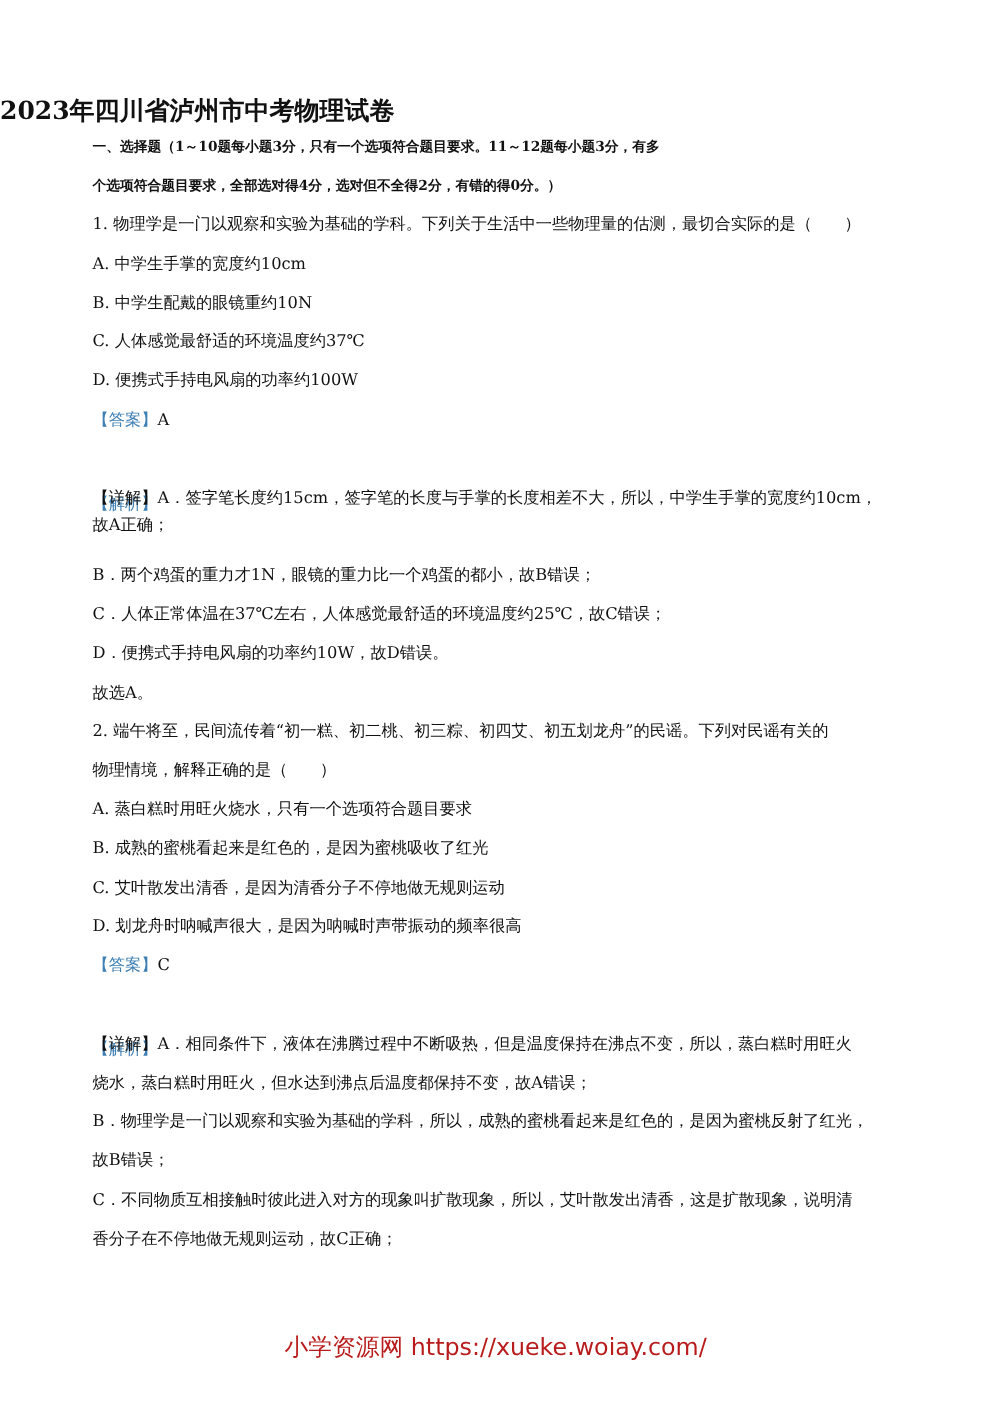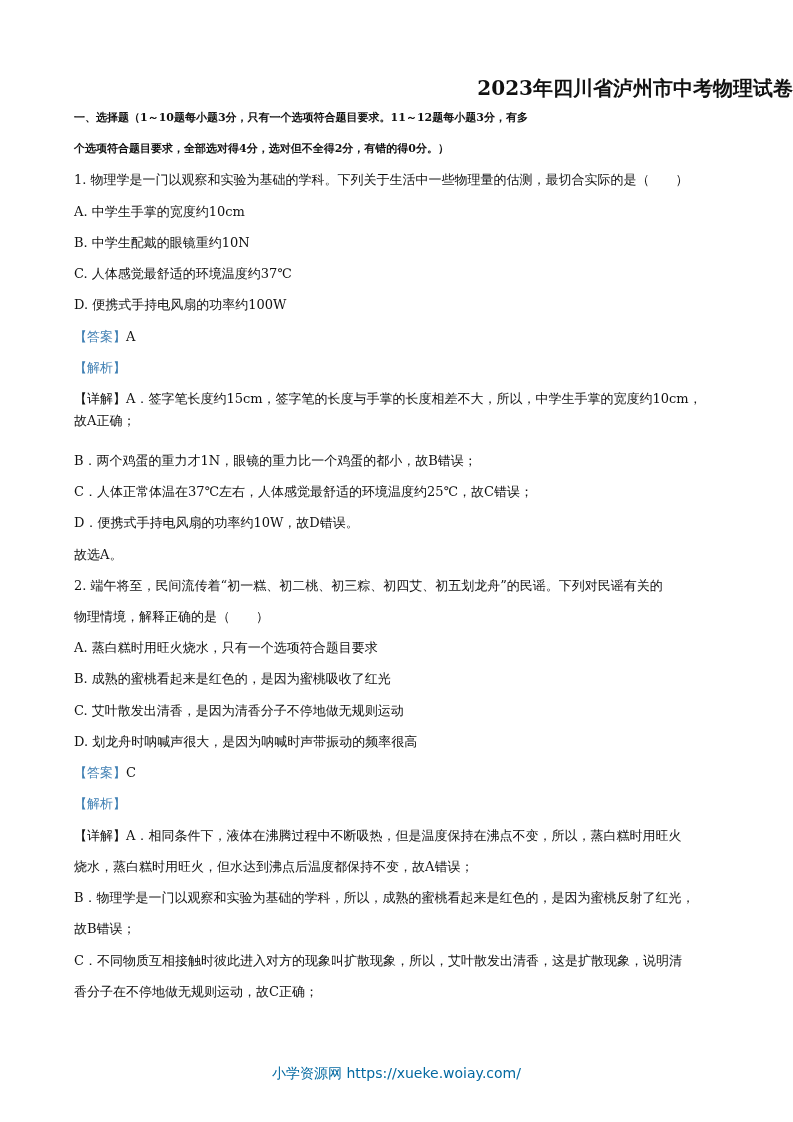--- a/index.html
+++ b/index.html
@@ -1,24 +1,24 @@
 <!DOCTYPE html>
 <html><head>
 <meta charset="utf-8">
 <style>
   html, body { margin: 0; padding: 0; background: #ffffff; }
   body { width: 793px; height: 1122px; position: relative; overflow: hidden;
          font-family: "DejaVu Serif", "Liberation Serif", serif; color: #111; }
   .line { position: absolute; left: 74px; white-space: nowrap; font-size: 13px; line-height: 18px; }
-  .title { position: absolute; left: 0; width: 793px; text-align: right; top: 74px;
+  .title { position: absolute; left: 0; width: 793px; text-align: left; top: 74px;
            font-size: 20px; font-weight: bold; line-height: 28px; }
   .bold { font-weight: bold; font-size: 11px; }
-  .tag { color: #3f7fb3; }
+  .tag { color: #3f7fb3; margin-top: 36px; }
   .footer { position: absolute; left: 0; width: 793px; text-align: center; top: 1065px;
-            font-family: "DejaVu Sans", "Liberation Sans", sans-serif; font-size: 14px; color: #0369a1; }
+            font-family: "DejaVu Sans", "Liberation Sans", sans-serif; font-size: 19px; color: #b91c1c; }
 </style>
 </head>
 <body>
 
 <div>
   <div class="title">2023年四川省泸州市中考物理试卷</div>
 
   <div class="line bold" style="top:109px">一、选择题（1～10题每小题3分，只有一个选项符合题目要求。11～12题每小题3分，有多</div>
   <div class="line bold" style="top:140px">个选项符合题目要求，全部选对得4分，选对但不全得2分，有错的得0分。）</div>
 

